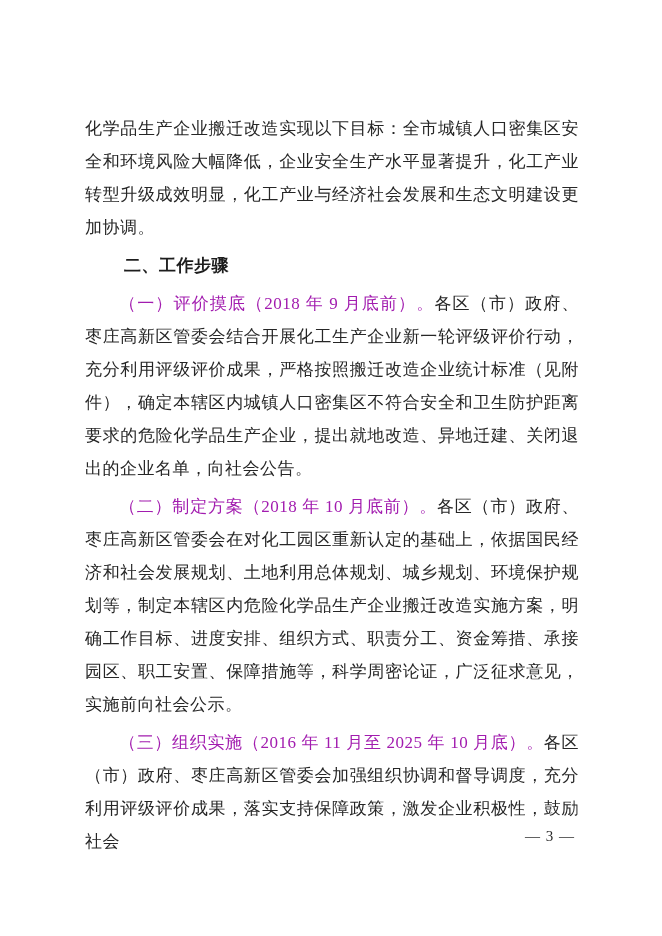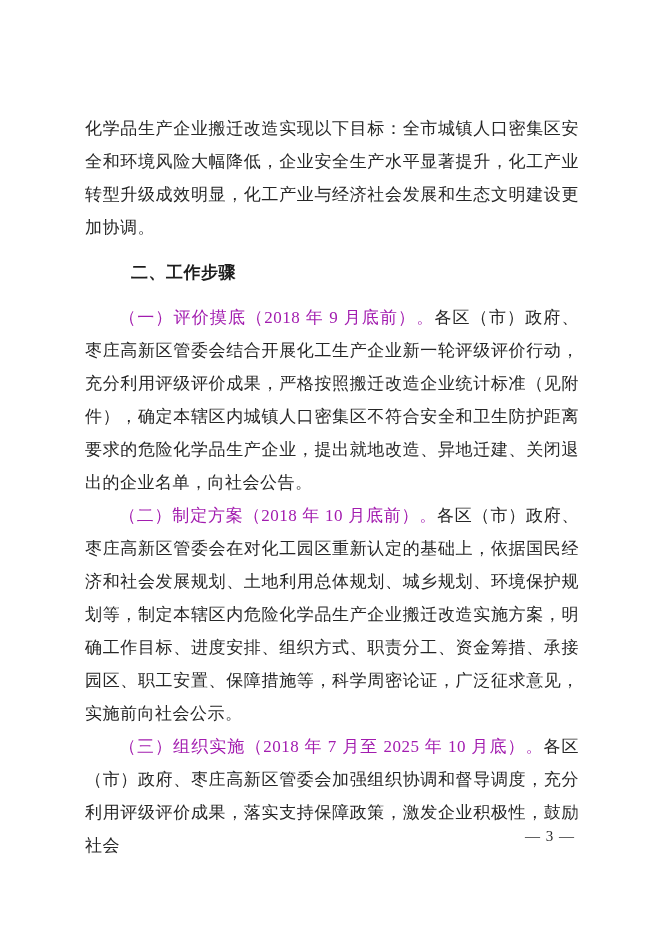--- a/index.html
+++ b/index.html
@@ -32,23 +32,24 @@
     text-align: justify;
   }
   .para {
     margin: 0;
     padding: 0;
   }
   .p-item {
     text-indent: 2em;
   }
   .p-item + .p-item {
+    margin-top: 5px;
   }
   .heading {
-    margin: 12px;
+    margin: 5px;
     padding: 0;
     font-family: "Liberation Sans", "DejaVu Sans", sans-serif;
     font-weight: bold;
     font-size: 17px;
     line-height: 33px;
     letter-spacing: 0.5px;
     text-indent: 2em;
     color: #1d1d1d;
   }
   .leader {
@@ -76,19 +77,19 @@
   <div class="content">
 
     <p class="para p-intro">化学品生产企业搬迁改造实现以下目标：全市城镇人口密集区安全和环境风险大幅降低，企业安全生产水平显著提升，化工产业转型升级成效明显，化工产业与经济社会发展和生态文明建设更加协调。</p>
 
     <h2 class="heading">二、工作步骤</h2>
 
     <p class="para p-item"><span class="leader">（一）评价摸底（2018 年 9 月底前）。</span><span>各区（市）政府、枣庄高新区管委会结合开展化工生产企业新一轮评级评价行动，充分利用评级评价成果，严格按照搬迁改造企业统计标准（见附件），确定本辖区内城镇人口密集区不符合安全和卫生防护距离要求的危险化学品生产企业，提出就地改造、异地迁建、关闭退出的企业名单，向社会公告。</span></p>
 
     <p class="para p-item"><span class="leader">（二）制定方案（2018 年 10 月底前）。</span><span>各区（市）政府、枣庄高新区管委会在对化工园区重新认定的基础上，依据国民经济和社会发展规划、土地利用总体规划、城乡规划、环境保护规划等，制定本辖区内危险化学品生产企业搬迁改造实施方案，明确工作目标、进度安排、组织方式、职责分工、资金筹措、承接园区、职工安置、保障措施等，科学周密论证，广泛征求意见，实施前向社会公示。</span></p>
 
-    <p class="para p-item"><span class="leader">（三）组织实施（2018 年 7 月至 2025 年 10 月底）。</span><span>各区（市）政府、枣庄高新区管委会加强组织协调和督导调度，充分利用评级评价成果，落实支持保障政策，激发企业积极性，鼓励社会</span></p>
+    <p class="para p-item"><span class="leader">（三）组织实施（2016 年 11 月至 2025 年 10 月底）。</span><span>各区（市）政府、枣庄高新区管委会加强组织协调和督导调度，充分利用评级评价成果，落实支持保障政策，激发企业积极性，鼓励社会</span></p>
 
   </div>
 
   <div class="page-number">— 3 —</div>
 
 </div>
 
 </body></html>

